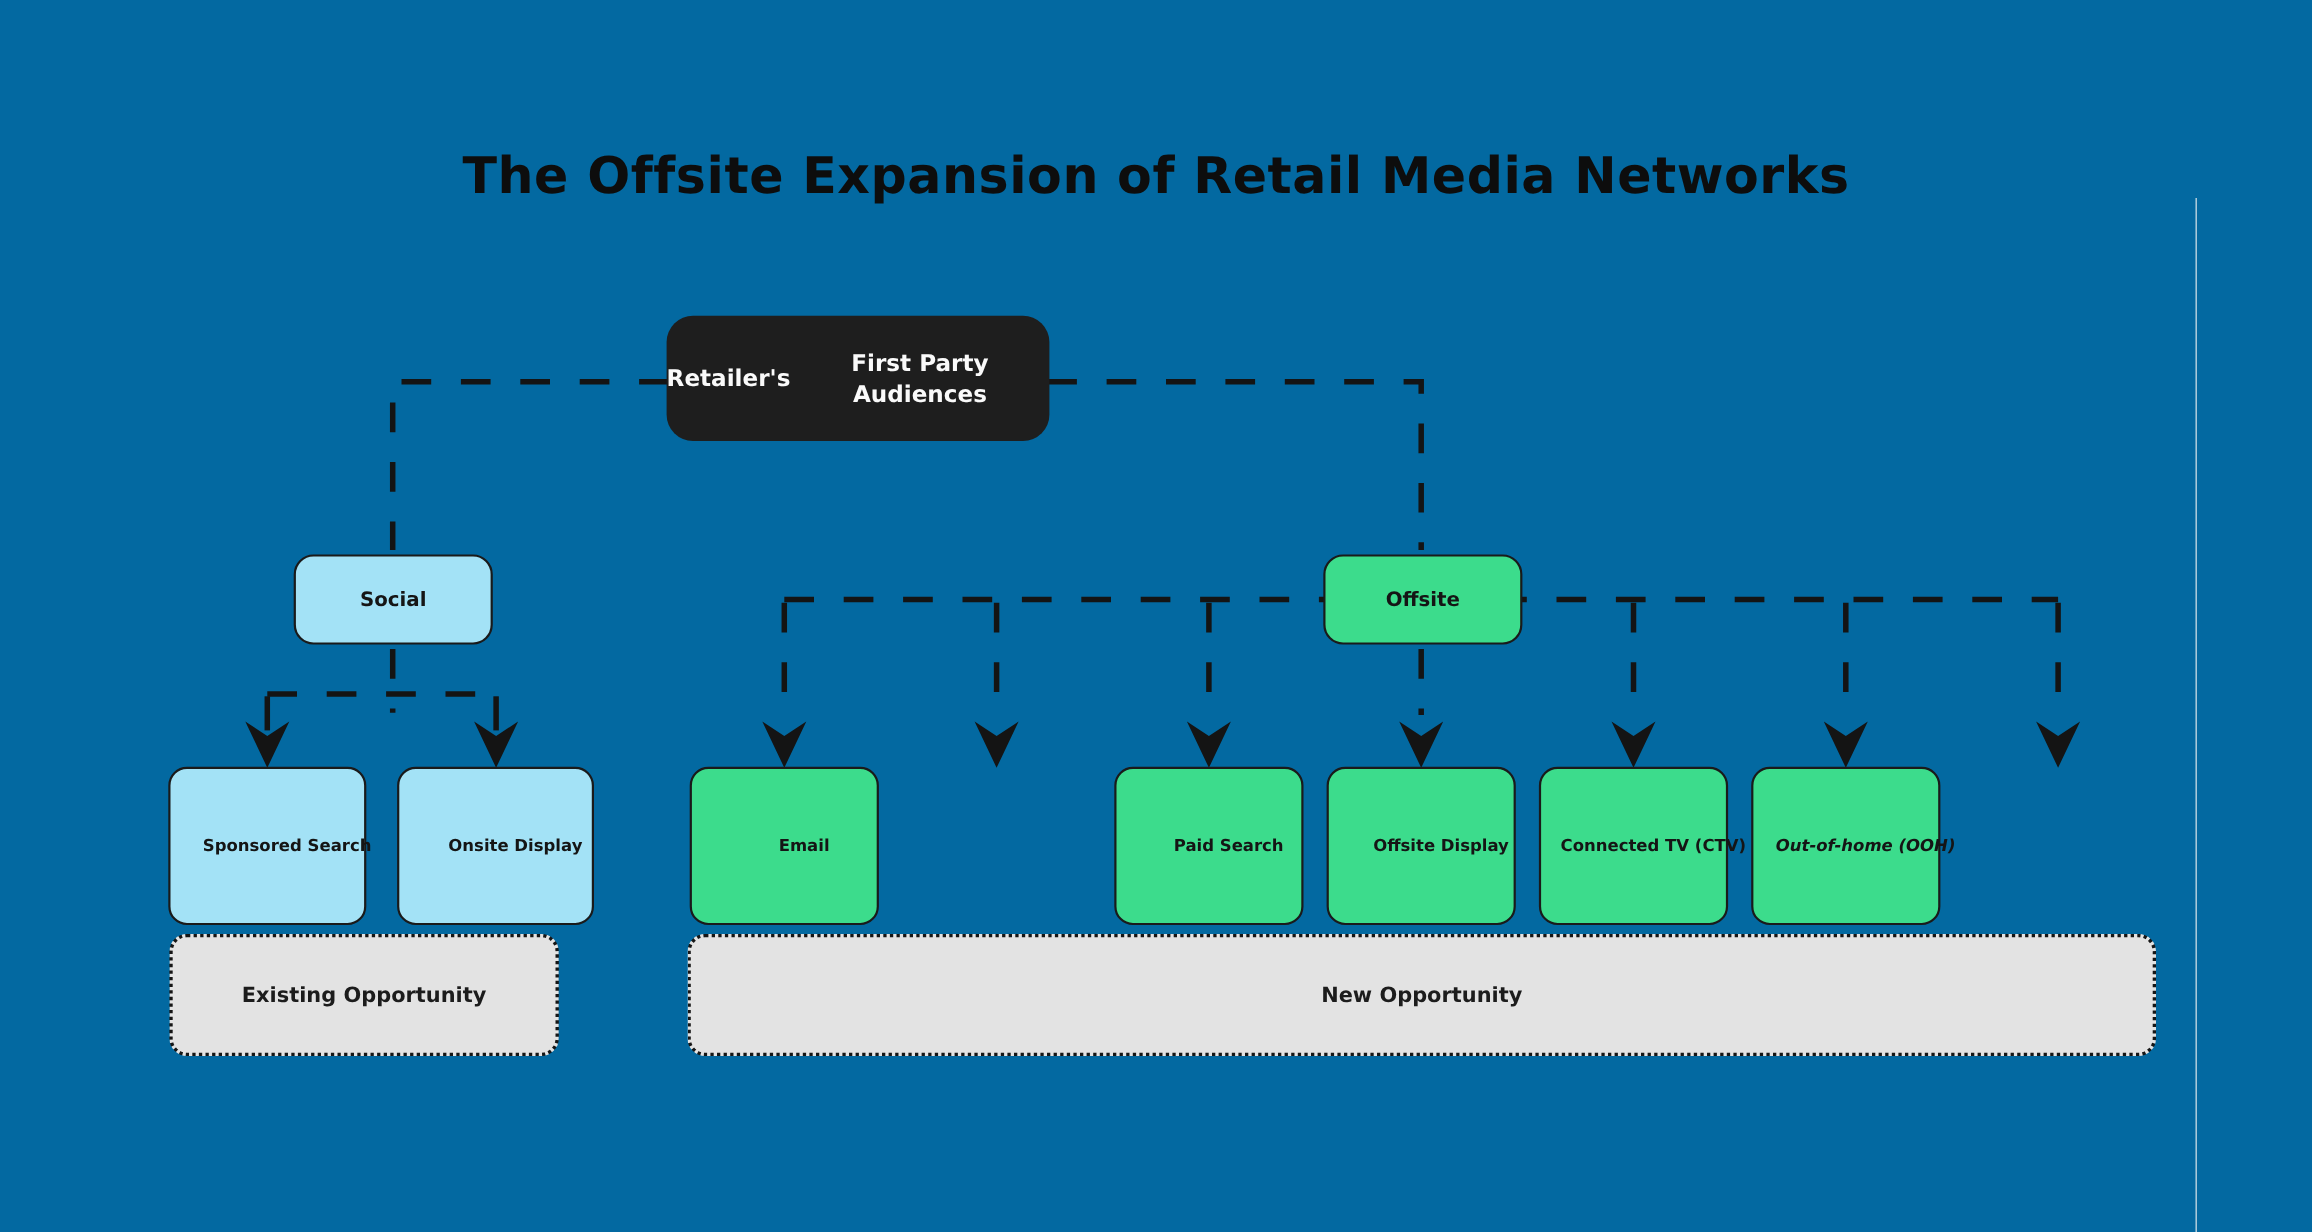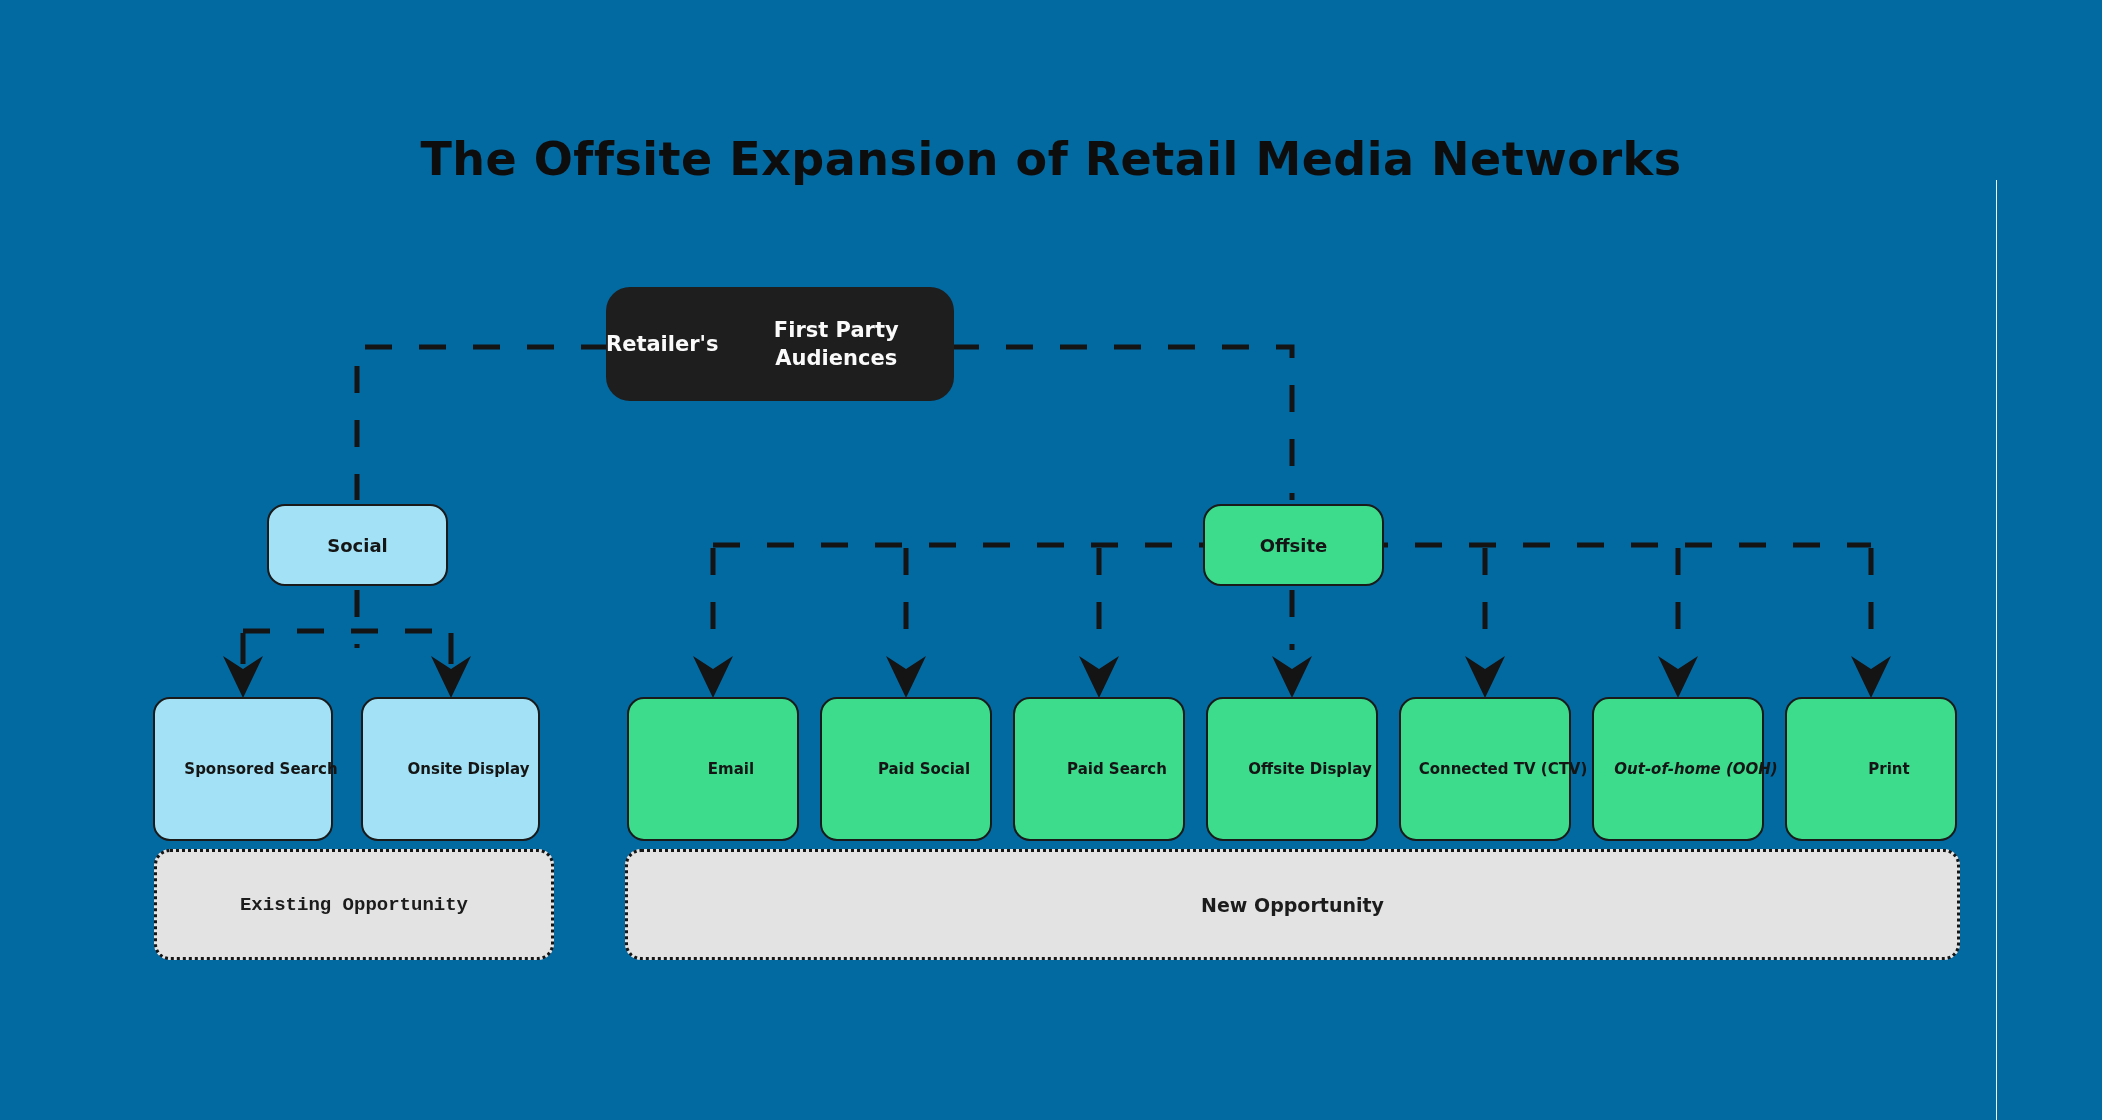--- a/index.html
+++ b/index.html
@@ -73,21 +73,21 @@
     position: absolute;
     z-index: 2;
     top: 849px; height: 111px;
     background: #e3e3e3;
     border: 3px dotted #161616;
     border-radius: 16px;
     display: flex; align-items: center; justify-content: center;
     box-sizing: border-box;
     font-weight: bold; font-size: 19px; color: #1c1c1c;
   }
-  .legend-existing { left: 154px; width: 400px; font-family: Liberation Mono, monospace; }
+  .legend-existing { left: 154px; width: 354px; }
   .legend-new { left: 625px; width: 1335px; }
   .edge-divider {
     position: absolute;
     left: 1996px; top: 180px; width: 1px; height: 940px;
     background: #f2f2f2;
   }
   .dashed { stroke: #141414; stroke-width: 5; fill: none; stroke-dasharray: 27 27; }
   .solid  { stroke: #141414; stroke-width: 5; fill: none; }
   .head   { fill: #141414; stroke: none; }
 </style>
@@ -135,25 +135,23 @@
     <span>First Party Audiences</span>
   </div>
 
   <div class="node node-parent parent-onsite">Social</div>
   <div class="node node-parent parent-offsite">Offsite</div>
 
   <div class="node node-child child-blue c-sponsored">Sponsored Search</div>
   <div class="node node-child child-blue c-onsite-display">Onsite Display</div>
 
   <div class="node node-child child-green c-email">Email</div>
-  <div class="node node-child child-green c-paid-social">Paid Social</div>
   <div class="node node-child child-green c-paid-search">Paid Search</div>
   <div class="node node-child child-green c-offsite-display">Offsite Display</div>
   <div class="node node-child child-green c-ctv">Connected TV (CTV)</div>
   <div class="node node-child child-green c-ooh">Out-of-home (OOH)</div>
-  <div class="node node-child child-green c-print">Print</div>
 
   <div class="legend legend-existing">Existing Opportunity</div>
   <div class="legend legend-new">New Opportunity</div>
 
   <div class="edge-divider"></div>
 
 </div>
 
 </body></html>

